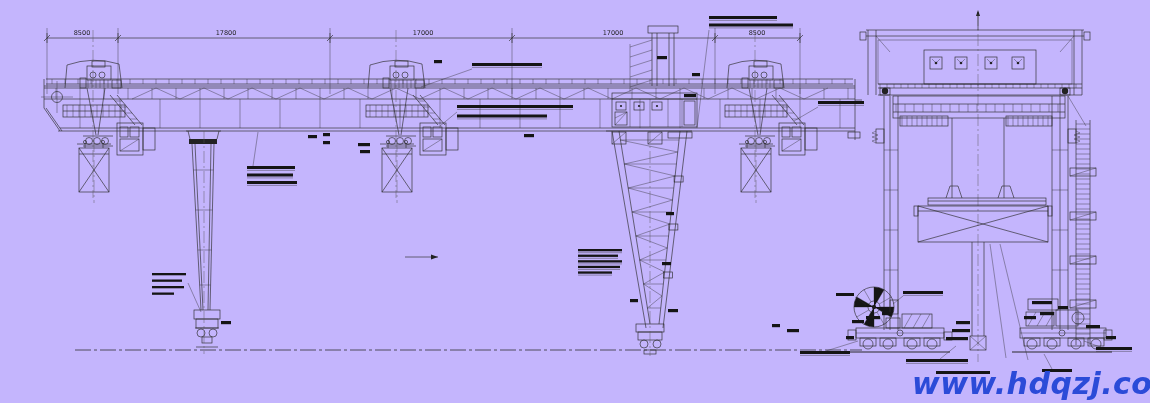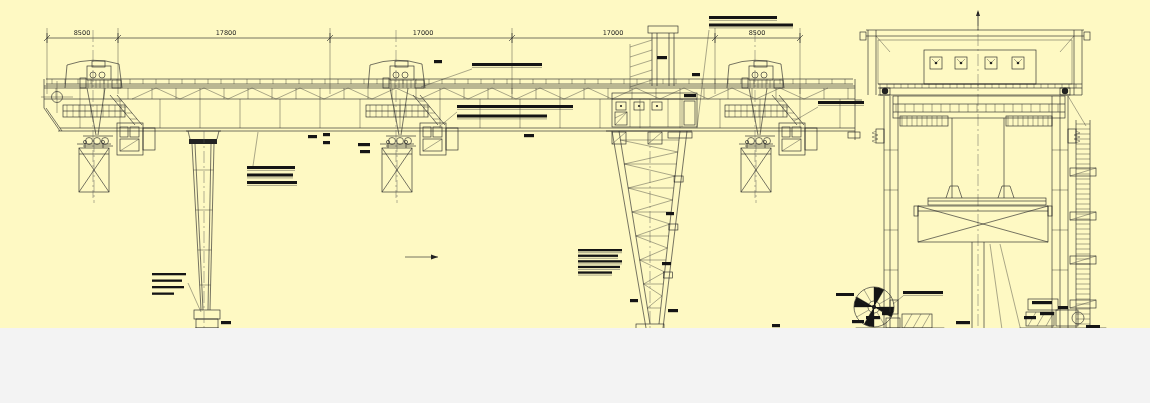--- a/index.html
+++ b/index.html
@@ -1,16 +1,16 @@
 <!DOCTYPE html>
 <html><head>
 <meta charset="utf-8">
 <style>
   html,body{margin:0;padding:0;background:#f3f3f3;}
-  #stage{position:relative;width:1150px;height:328px;background:#fef9c3;overflow:hidden;
+  #stage{position:relative;width:1150px;height:403px;background:#c4b5fd;overflow:hidden;
          font-family:"DejaVu Sans",sans-serif;}
   svg{position:absolute;left:0;top:0;}
   svg line,svg path,svg rect,svg circle{stroke:#2b2b2b;stroke-width:.65;fill:none;}
   .thin{stroke-width:.4;}
   .thk{stroke-width:1.15;}
   .f{fill:#222;stroke:none;}
   .sm{fill:#151515;stroke:none;}
   .cl{stroke:#555;stroke-width:.45;stroke-dasharray:12 3 2 3;}
   .gnd{stroke:#333;stroke-width:.8;stroke-dasharray:16 3 3 3;}
   .dimtxt{fill:#222;font:6.5px "DejaVu Sans",sans-serif;stroke:none;text-anchor:middle;}

